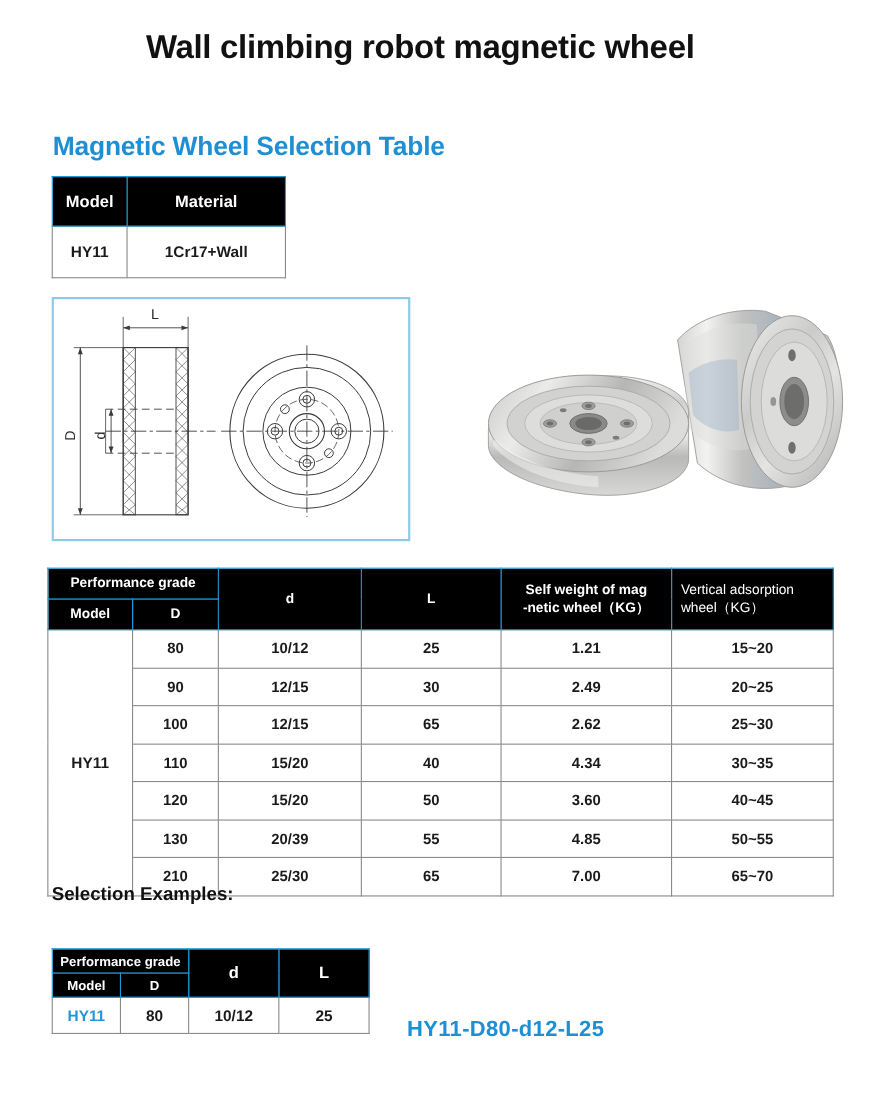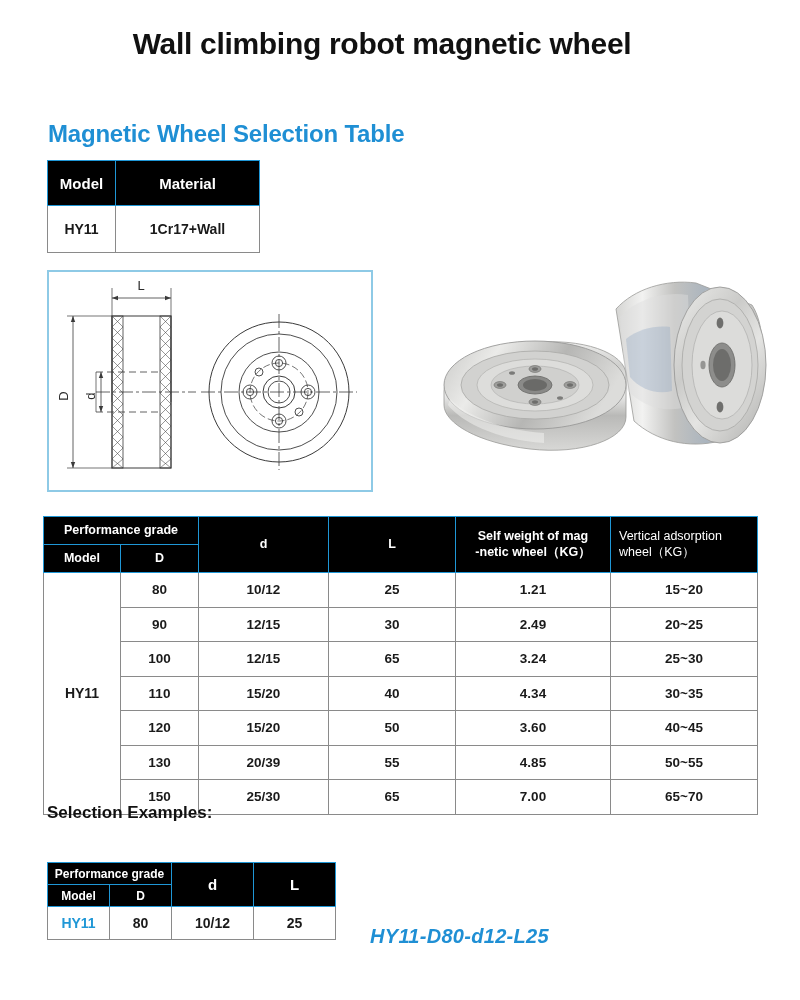--- a/index.html
+++ b/index.html
@@ -159,21 +159,20 @@
   #example-table .c-l     { width: 82px; }
 
   .example-code {
     position: absolute;
     left: 370px;
     top: 925px;
     font-size: 20px;
     font-weight: bold;
     color: #1f8fd4;
     letter-spacing: 0.3px;
-    font-style: italic;
   }
 </style>
 </head>
 <body>
 
 <div class="page-title">Wall climbing robot magnetic wheel</div>
 
 <div class="section-heading">Magnetic Wheel Selection Table</div>
 
 <table class="spec" id="material-table">
@@ -443,21 +442,21 @@
       <td>90</td>
       <td>12/15</td>
       <td>30</td>
       <td>2.49</td>
       <td>20~25</td>
     </tr>
     <tr>
       <td>100</td>
       <td>12/15</td>
       <td>65</td>
-      <td>3.24</td>
+      <td>2.62</td>
       <td>25~30</td>
     </tr>
     <tr>
       <td>110</td>
       <td>15/20</td>
       <td>40</td>
       <td>4.34</td>
       <td>30~35</td>
     </tr>
     <tr>
@@ -468,21 +467,21 @@
       <td>40~45</td>
     </tr>
     <tr>
       <td>130</td>
       <td>20/39</td>
       <td>55</td>
       <td>4.85</td>
       <td>50~55</td>
     </tr>
     <tr>
-      <td>150</td>
+      <td>210</td>
       <td>25/30</td>
       <td>65</td>
       <td>7.00</td>
       <td>65~70</td>
     </tr>
   </tbody>
 </table>
 
 <div class="examples-heading">Selection Examples:</div>
 

